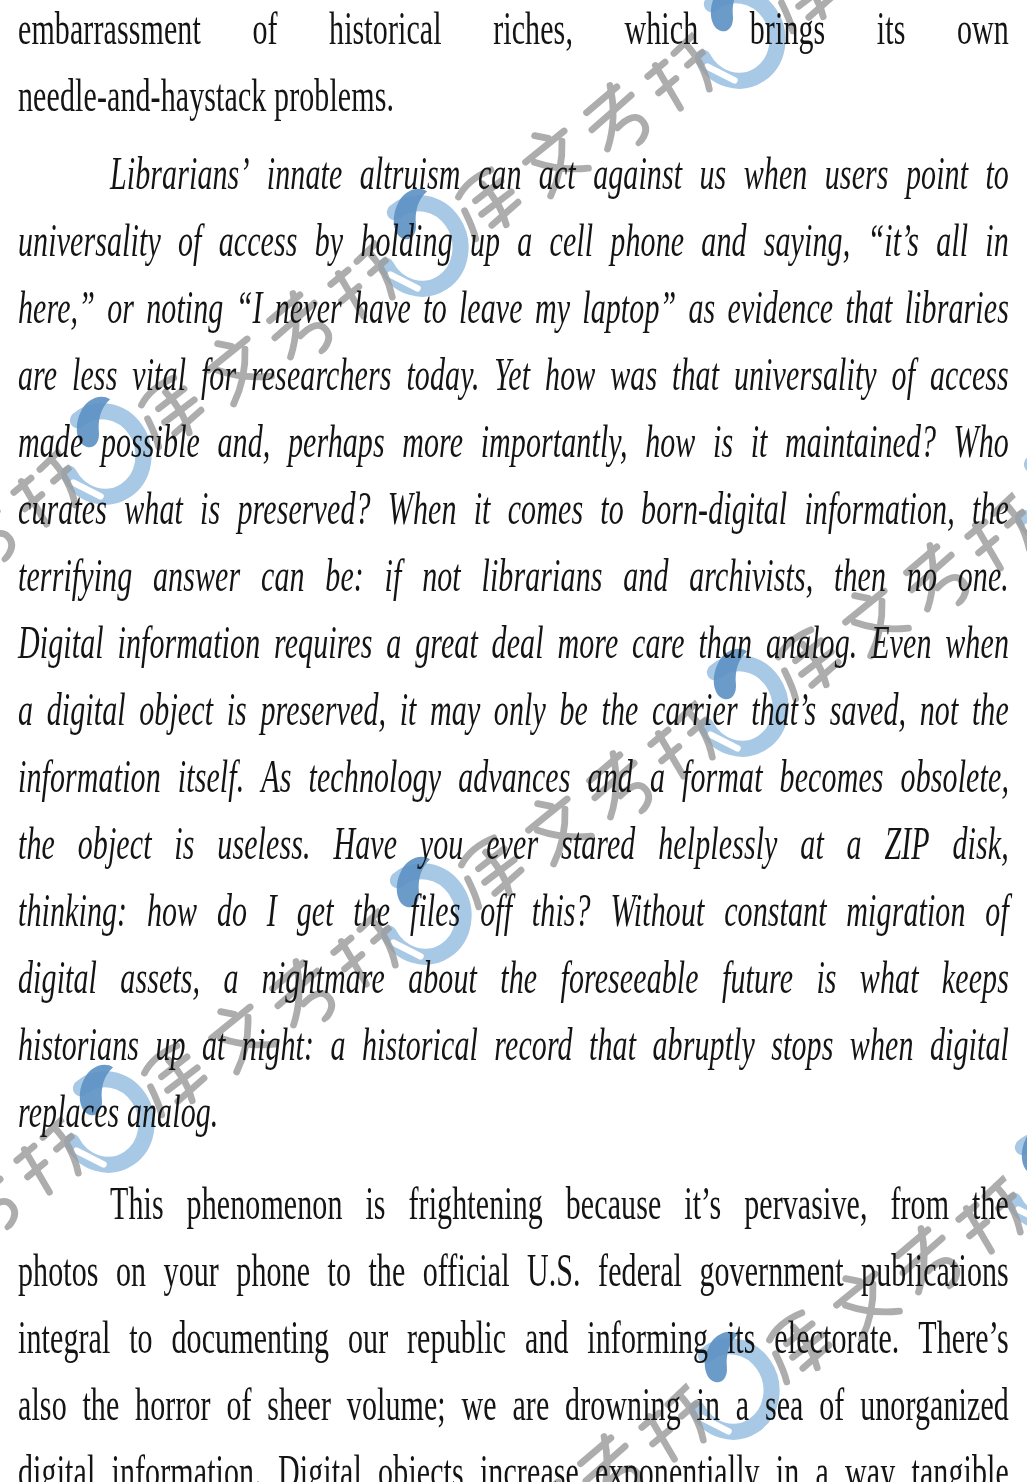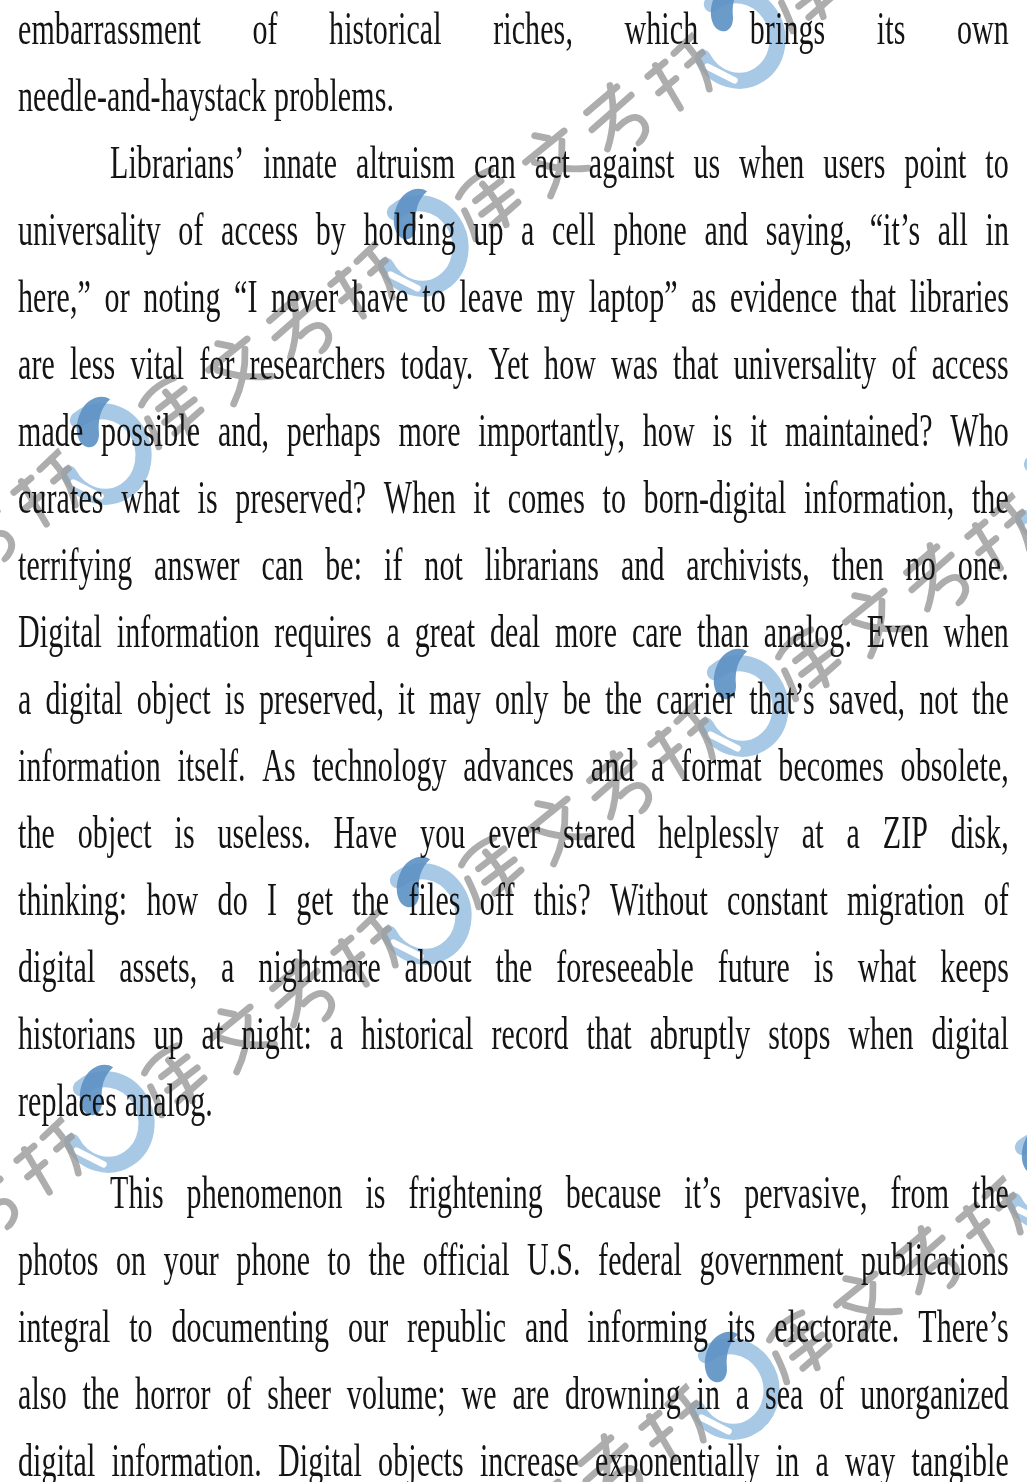--- a/index.html
+++ b/index.html
@@ -6,21 +6,21 @@
   html,body{margin:0;padding:0;}
   body{
     width:1027px;height:1482px;overflow:hidden;position:relative;
     background:#ffffff;
     font-family:"Liberation Serif","DejaVu Serif",serif;
   }
   .watermark-layer{position:absolute;left:0;top:0;width:100%;height:100%;z-index:0;}
   .wm-el{position:absolute;pointer-events:none;}
   .text-layer{position:relative;z-index:1;padding:0 18px;margin-top:-6px;color:#141414;}
   .para{margin:0;}
-  .para.p2{}
+  .para.p2{margin-top:11px;font-style:italic;}
   .para.p3{margin-top:25px;}
   .line{
     height:67px;line-height:67px;font-size:30px;
     transform:scaleY(1.55);transform-origin:50% 50%;
     white-space:nowrap;letter-spacing:0.1px;
   }
   .line.j{display:flex;justify-content:space-between;}
   .line.indent-first{padding-left:92px;}
   .line .w{display:inline-block;flex:0 0 auto;}
 </style>

